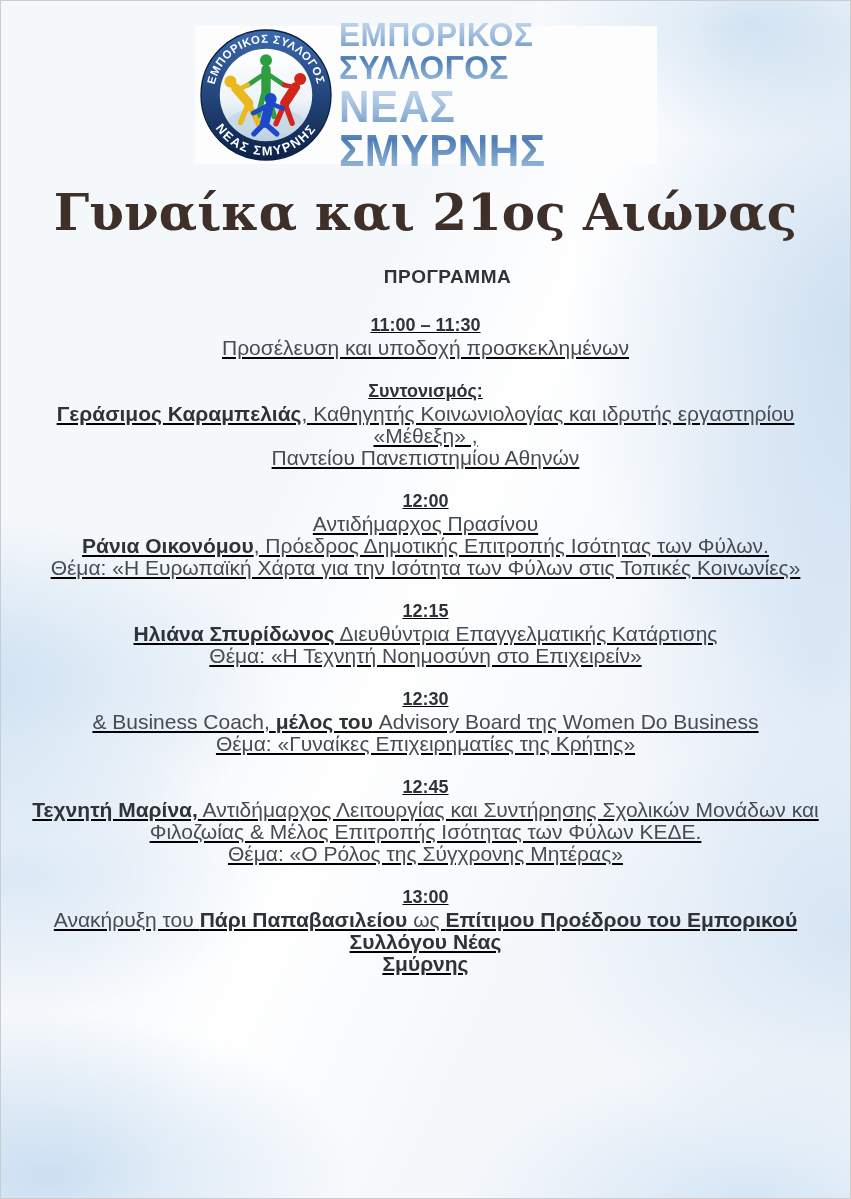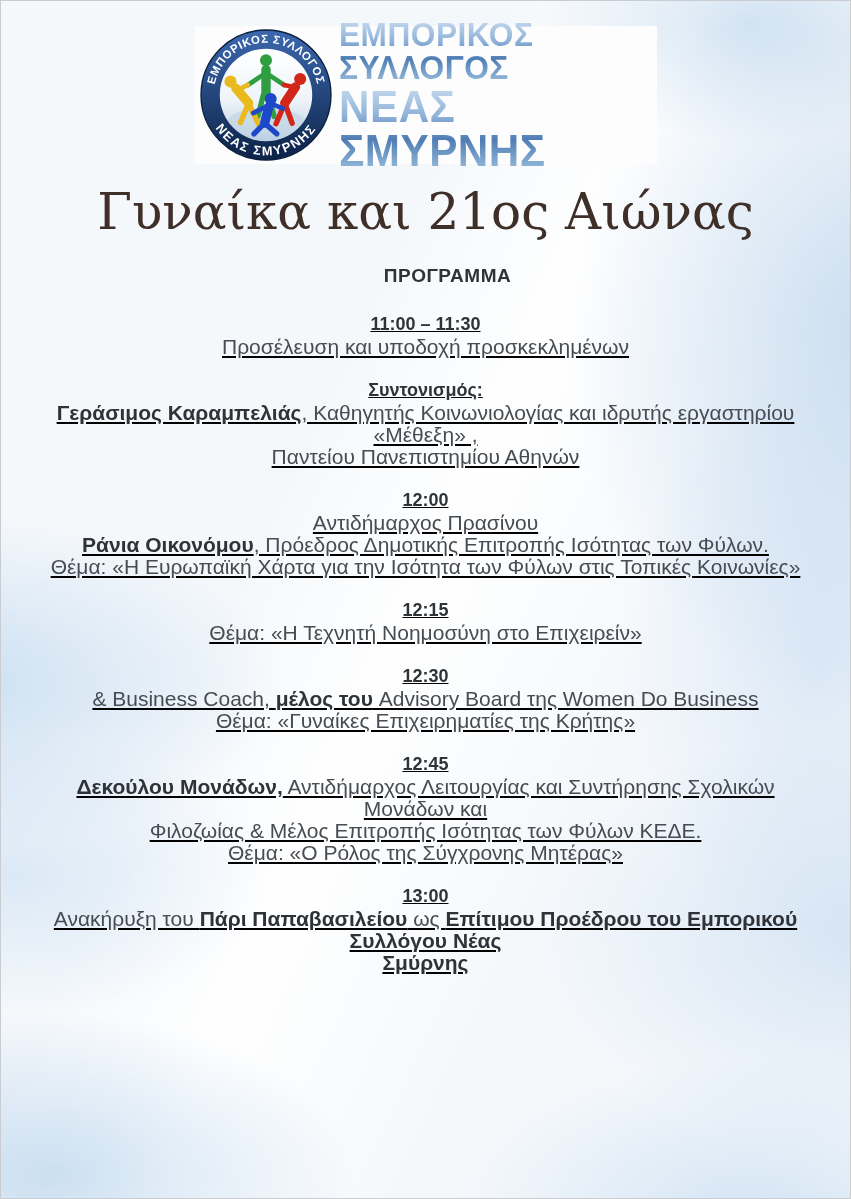--- a/index.html
+++ b/index.html
@@ -31,21 +31,21 @@
   .org-line{
     font-weight:bold; letter-spacing:0.5px;
     background:linear-gradient(180deg,#c9dcf0 0%, #8fb2d8 35%, #4f7db4 62%, #9dc0de 100%);
     -webkit-background-clip:text; background-clip:text; color:transparent;
   }
   .org-line1{ font-size:33px; }
   .org-line2{ font-size:44px; margin-top:1px; }
   .page-title{
     margin-top:19px; text-align:center;
     font-family:"DejaVu Serif","Liberation Serif",serif;
-    font-weight:normal; font-size:50px; color:var(--title-color,#3e2f28);
+    font-weight:bold; font-size:50px; color:var(--title-color,#3e2f28);
   }
   .program-label{
     margin-top:24px; text-align:center;
     font-weight:bold; font-size:19px; letter-spacing:0.5px;
     color:var(--heading-color,#35383c);
     padding-left:44px;
   }
   .schedule{ margin-top:26px; padding:0 28px;text-decoration:underline; }
   .entry{ margin-bottom:21px; text-align:center; }
   .time{
@@ -134,30 +134,31 @@
       <div class="line"><span>Παντείου Πανεπιστημίου Αθηνών</span></div>
     </section>
     <section class="entry">
       <div class="time">12:00</div>
       <div class="line"><span>Αντιδήμαρχος Πρασίνου</span></div>
       <div class="line"><span class="b">Ράνια Οικονόμου</span><span>, Πρόεδρος Δημοτικής Επιτροπής Ισότητας των Φύλων.</span></div>
       <div class="line"><span>Θέμα: «Η Ευρωπαϊκή Χάρτα για την Ισότητα των Φύλων στις Τοπικές Κοινωνίες»</span></div>
     </section>
     <section class="entry">
       <div class="time">12:15</div>
+      <div class="line"><span class="b">Ηλιάνα Σπυρίδωνος</span><span> Διευθύντρια Επαγγελματικής Κατάρτισης</span></div>
       <div class="line"><span>Θέμα: «Η Τεχνητή Νοημοσύνη στο Επιχειρείν»</span></div>
     </section>
     <section class="entry">
       <div class="time">12:30</div>
       <div class="line"><span>&amp; Business Coach, </span><span class="b">μέλος του</span><span> Advisory Board της Women Do Business</span></div>
       <div class="line"><span>Θέμα: «Γυναίκες Επιχειρηματίες της Κρήτης»</span></div>
     </section>
     <section class="entry">
       <div class="time">12:45</div>
-      <div class="line"><span class="b">Δεκούλου Μονάδων,</span><span> Αντιδήμαρχος Λειτουργίας και Συντήρησης Σχολικών Μονάδων και</span></div>
+      <div class="line"><span class="b">Τεχνητή Μαρίνα,</span><span> Αντιδήμαρχος Λειτουργίας και Συντήρησης Σχολικών Μονάδων και</span></div>
       <div class="line"><span>Φιλοζωίας &amp; Μέλος Επιτροπής Ισότητας των Φύλων ΚΕΔΕ.</span></div>
       <div class="line"><span>Θέμα: «Ο Ρόλος της Σύγχρονης Μητέρας»</span></div>
     </section>
     <section class="entry">
       <div class="time">13:00</div>
       <div class="line"><span>Ανακήρυξη του </span><span class="b">Πάρι Παπαβασιλείου</span><span> ως </span><span class="b">Επίτιμου Προέδρου του Εμπορικού Συλλόγου Νέας</span></div>
       <div class="line"><span class="b">Σμύρνης</span></div>
     </section>
   </main>
 

